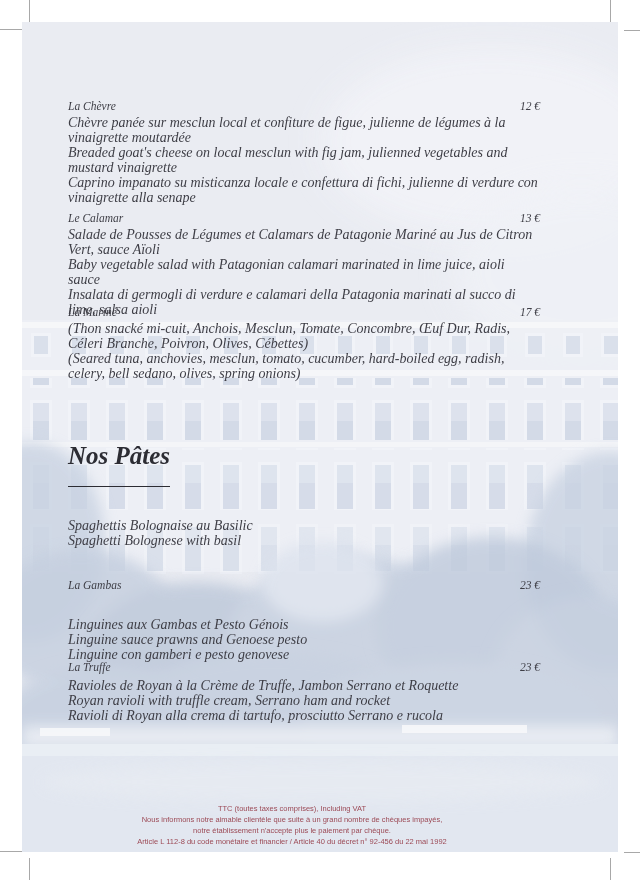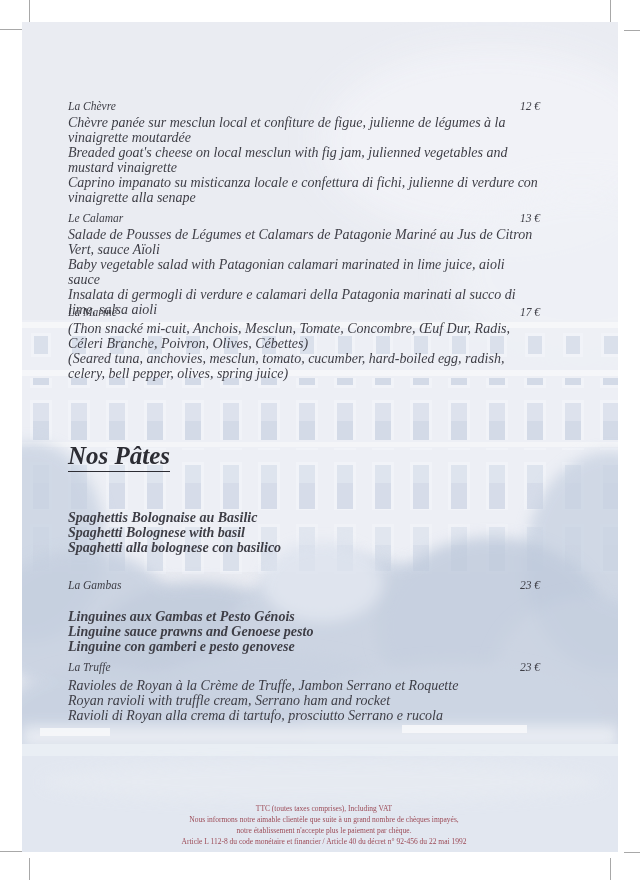--- a/index.html
+++ b/index.html
@@ -13,32 +13,31 @@
     background:#e9ebf1;overflow:hidden;
   }
   .bg{position:absolute;left:0;top:0;width:596px;height:830px;display:block;}
   .content{position:absolute;left:0;top:0;width:596px;height:830px;}
   .item{position:absolute;left:46px;width:472px;color:#3e3e46;}
   .titlerow{display:flex;justify-content:space-between;align-items:flex-end;
     font-style:italic;font-size:11.5px;line-height:15px;}
   .price{white-space:nowrap;margin-left:20px;}
   .desc{font-style:italic;font-size:14px;line-height:15px;}
   .sec1 .desc{margin-top:1px;}
-  .gap8 .desc{margin-top:16px;font-weight:bold;}
+  .gap8 .desc{margin-top:24px;}
   .gap17 .desc{margin-top:3px;}
   .section-heading{
     position:absolute;left:46px;top:420px;color:#2c2c33;
     font-style:italic;font-weight:bold;font-size:25px;line-height:28px;
   }
-  .section-heading span{border-bottom:1.6px solid #2c2c33;padding-bottom:2px;}
+  .section-heading span{border-bottom:1.6px solid #2c2c33;padding-bottom:17px;}
   .footer{
     position:absolute;left:0;top:781px;width:540px;text-align:center;
-    font-family:Liberation Serif, serif;font-size:7.5px;line-height:11px;
+    font-family:Liberation Sans, sans-serif;font-size:7.5px;line-height:11px;
     color:#9c4a56;
-    padding-left:32px;
   }
 </style>
 </head>
 <body>
 
 <div class="crop" style="left:29px;top:0;width:1px;height:22px;"></div>
 <div class="crop" style="left:0;top:29px;width:22px;height:1px;"></div>
 <div class="crop" style="left:610px;top:0;width:1px;height:22px;"></div>
 <div class="crop" style="left:624px;top:30px;width:16px;height:1px;"></div>
 <div class="crop" style="left:0;top:851px;width:22px;height:1px;"></div>
@@ -130,33 +129,32 @@
       </div>
     </div>
 
     <div class="item sec1" style="top:283px;">
       <div class="titlerow">
         <span>La Mariné</span>
         <span class="price">17 €</span>
       </div>
       <div class="desc">
         <div>(Thon snacké mi-cuit, Anchois, Mesclun, Tomate, Concombre, Œuf Dur, Radis, Céleri Branche, Poivron, Olives, Cébettes)</div>
-        <div>(Seared tuna, anchovies, mesclun, tomato, cucumber, hard-boiled egg, radish, celery, bell pepper, olives, spring juice)</div>
+        <div>(Seared tuna, anchovies, mesclun, tomato, cucumber, hard-boiled egg, radish, celery, bell sedano, olives, spring onions)</div>
       </div>
     </div>
 
     <div class="section-heading">
       <span>Nos Pâtes</span>
     </div>
 
     <div class="item gap8" style="top:472px;">
       <div class="desc">
         <div>Spaghettis Bolognaise au Basilic</div>
         <div>Spaghetti Bolognese with basil</div>
-        <div>Spaghetti alla bolognese con basilico</div>
       </div>
     </div>
 
     <div class="item gap8" style="top:556px;">
       <div class="titlerow">
         <span>La Gambas</span>
         <span class="price">23 €</span>
       </div>
       <div class="desc">
         <div>Linguines aux Gambas et Pesto Génois</div>

